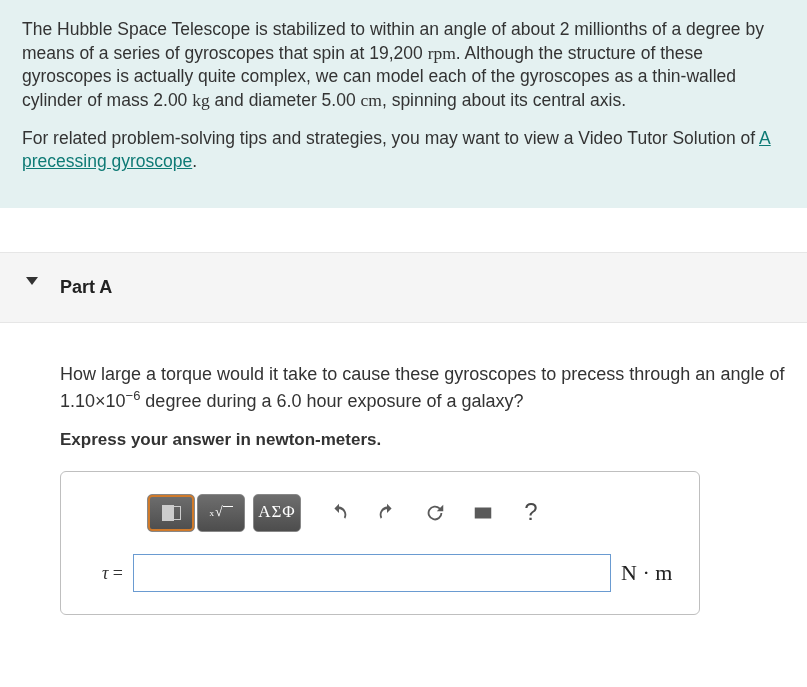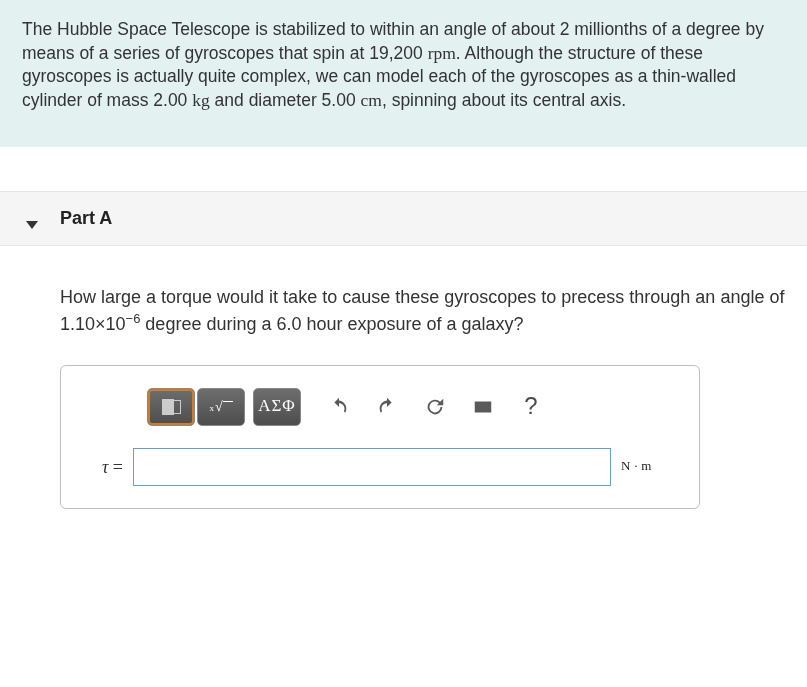--- a/index.html
+++ b/index.html
@@ -18,23 +18,23 @@
   .intro-box p { margin-bottom: 14px; }
   .intro-box .link {
     color: #0e7a75;
     text-decoration: underline;
     cursor: pointer;
   }
   .serif { font-family: Liberation Serif, serif; }
   .part-header {
     margin-top: 44px;
     background: #f5f5f5;
-    padding: 16px 26px;
-    display: flex;
-    align-items: flex-end;
+    padding: 24px 26px;
+    display: flex;
+    align-items: flex-start;
     gap: 22px;
     border-top: 1px solid #e6e6e6;
     border-bottom: 1px solid #e6e6e6;
   }
   .part-header .caret {
     width: 0; height: 0;
     border-left: 6px solid transparent;
     border-right: 6px solid transparent;
     border-top: 8px solid #333;
   }
@@ -42,21 +42,21 @@
     font-weight: bold;
     font-size: 18px;
     color: #222;
   }
   .part-body {
     padding: 38px 22px 20px 60px;
     color: #333;
     font-size: 18px;
     line-height: 1.45;
   }
-  .question { margin-bottom: 28px; }
+  .question { margin-bottom: 14px; }
   .sup { font-size: 0.72em; vertical-align: super; }
   .instruction { font-weight: bold; margin-bottom: 18px; font-size: 17px; }
   .answer-box {
     border: 1px solid #bfbfbf;
     border-radius: 6px;
     padding: 20px 18px 22px 18px;
     max-width: 640px;
   }
   .toolbar {
     display: flex;
@@ -118,43 +118,47 @@
   .answer-input {
     flex: 1;
     height: 38px;
     border: 1.5px solid #6a9bd1;
     background:#fff;
     padding: 4px 8px;
     font-size:17px;
   }
   .unit {
     font-family: Georgia, 'Times New Roman', serif;
-    font-size: 13px;
+    font-size: 22px;
     color:#222;
     min-width:60px;
   }
 </style>
 </head>
 <body>
 
 <div class="intro-box">
   <p>
     <span>The Hubble Space Telescope is stabilized to within an angle of about 2 millionths of a degree by means of a series of gyroscopes that spin at 19,200 </span><span class="serif">rpm</span><span>. Although the structure of these gyroscopes is actually quite complex, we can model each of the gyroscopes as a thin-walled cylinder of mass 2.00 </span><span class="serif">kg</span><span> and diameter 5.00 </span><span class="serif">cm</span><span>, spinning about its central axis.</span>
   </p>
+  <p>
+    <span>For related problem-solving tips and strategies, you may want to view a Video Tutor Solution of </span><a class="link">A precessing gyroscope</a><span>.</span>
+  </p>
 </div>
 
 <div class="part-header">
   <div class="caret"></div>
   <div class="label">Part A</div>
 </div>
 
 <div class="part-body">
   <div class="question">
     <span>How large a torque would it take to cause these gyroscopes to precess through an angle of 1.10×10</span><span class="sup">−6</span><span> degree during a 6.0 hour exposure of a galaxy?</span>
   </div>
+  <div class="instruction">Express your answer in newton-meters.</div>
 
   <div class="answer-box">
     <div class="toolbar">
       <div class="tool-group">
         <div class="tool-btn sel">
           <span class="palette-shape">
               <span></span>
               <span></span>
             </span>
         </div>

